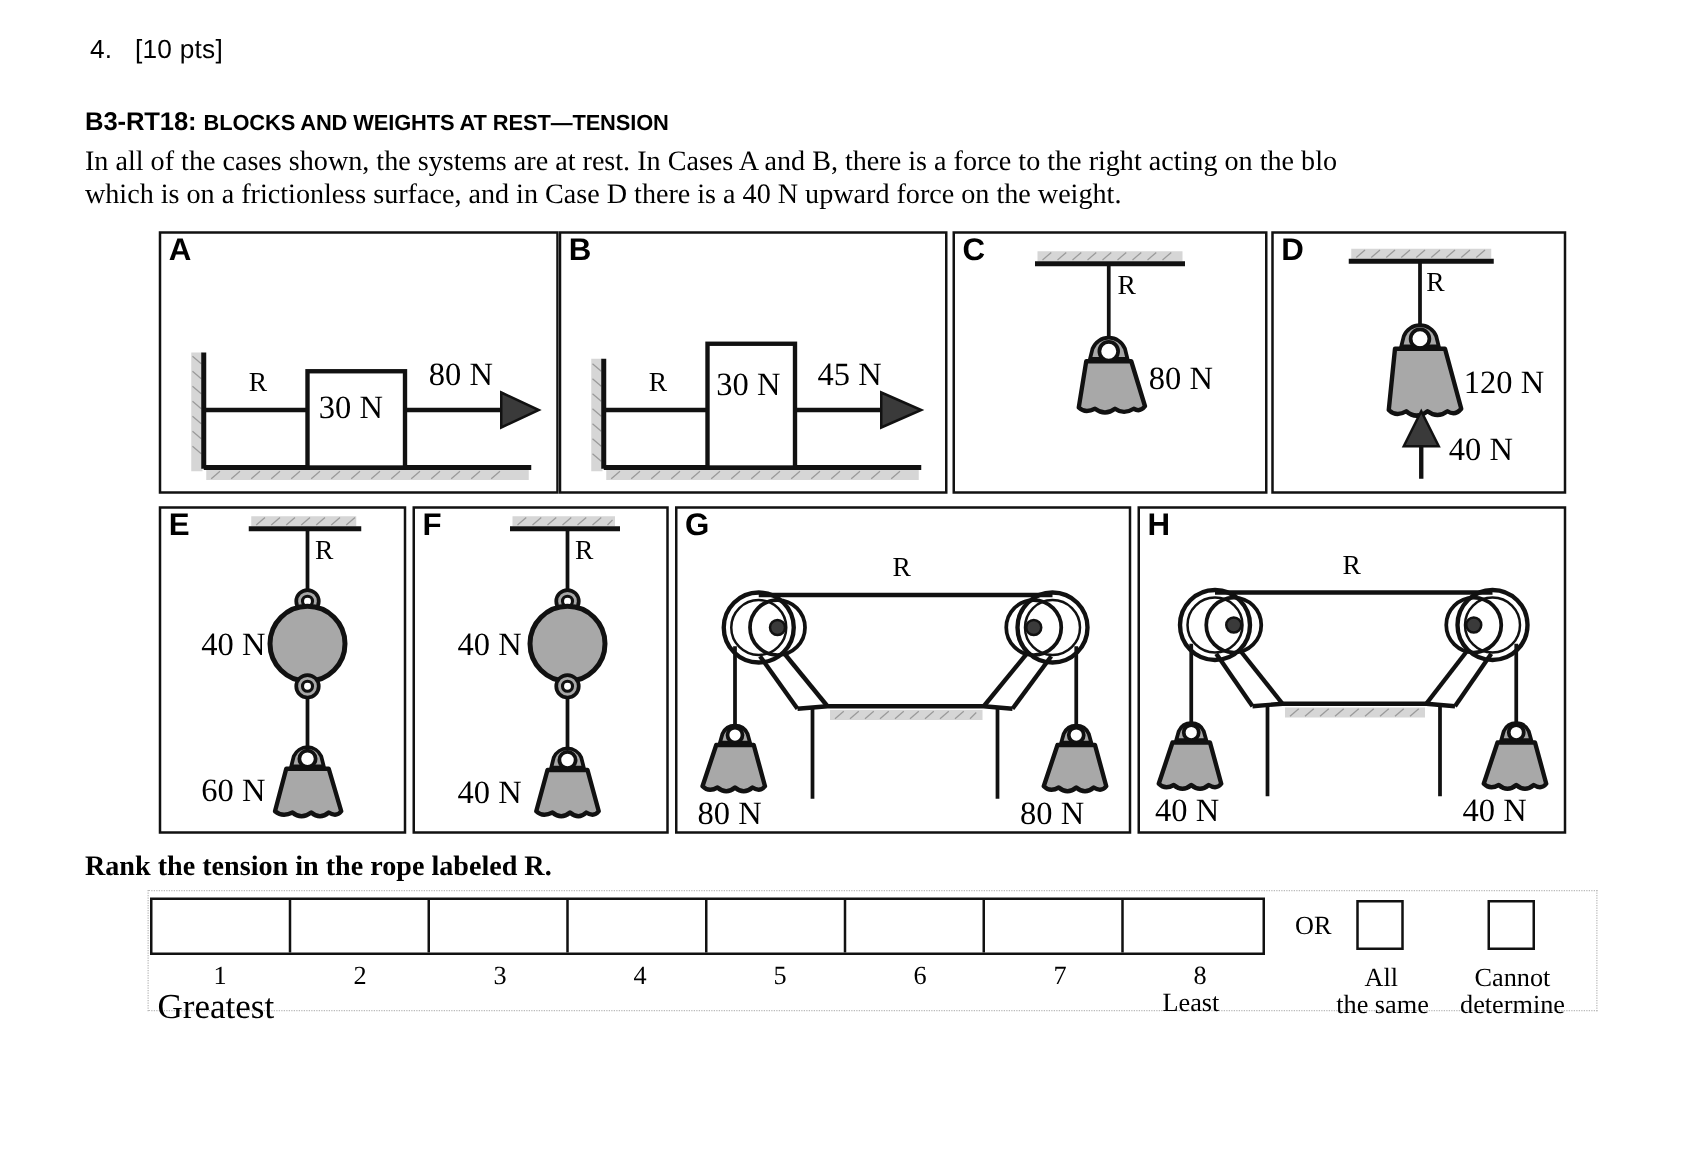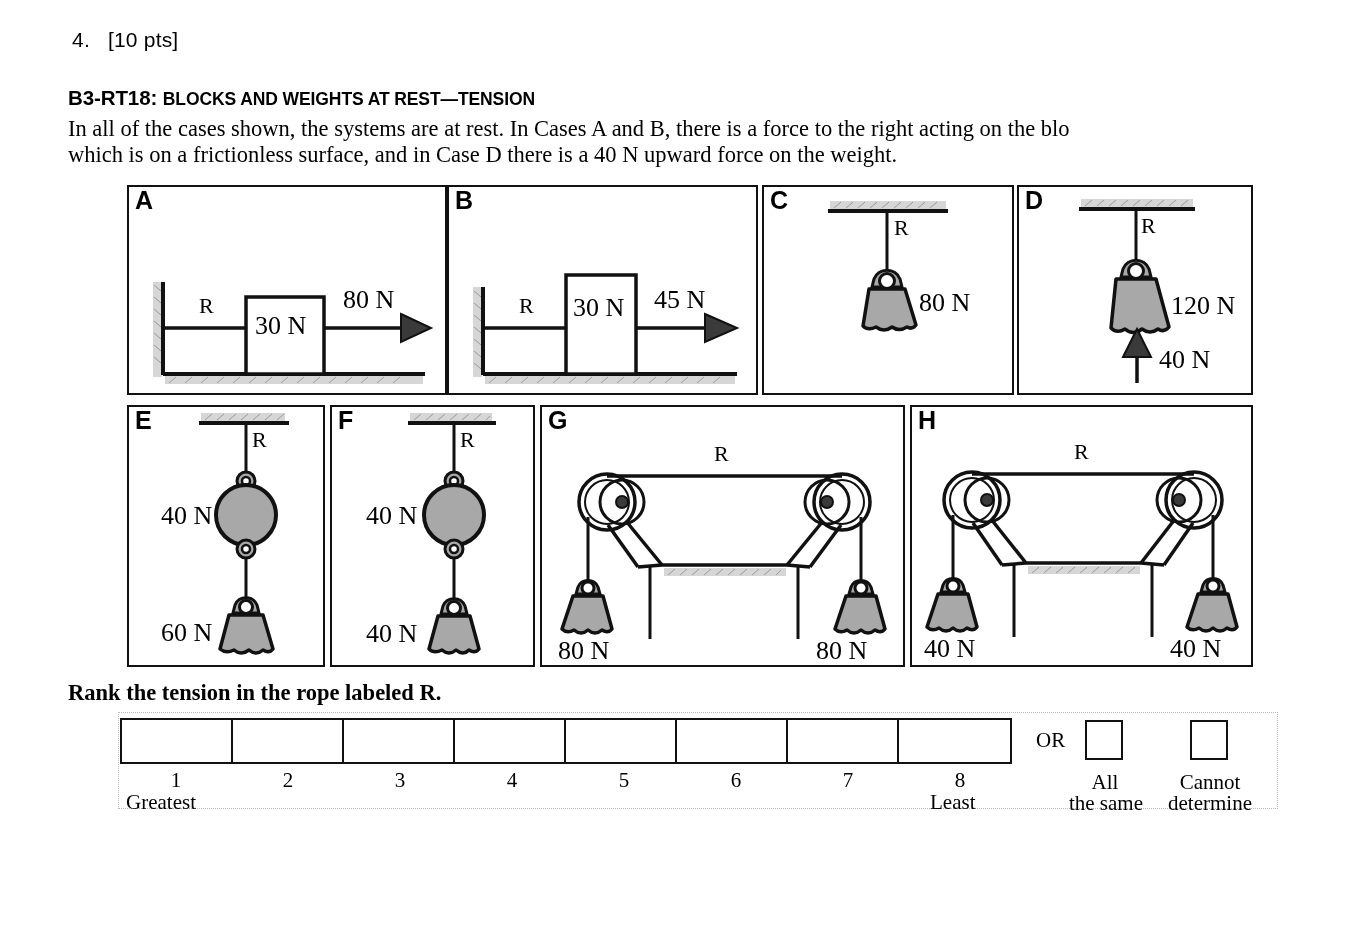--- a/index.html
+++ b/index.html
@@ -122,21 +122,21 @@
     display: flex;
   }
   .rank-num {
     width: 112px;
     text-align: center;
     font-size: 21px;
   }
   .greatest {
     position: absolute;
     left: 126px; top: 790px;
-    font-size: 21px;
+    font-size: 28px;
   }
   .least {
     position: absolute;
     left: 930px; top: 790px;
     font-size: 21px;
   }
   .or-label {
     position: absolute;
     left: 1036px; top: 728px;
     font-size: 21px;

